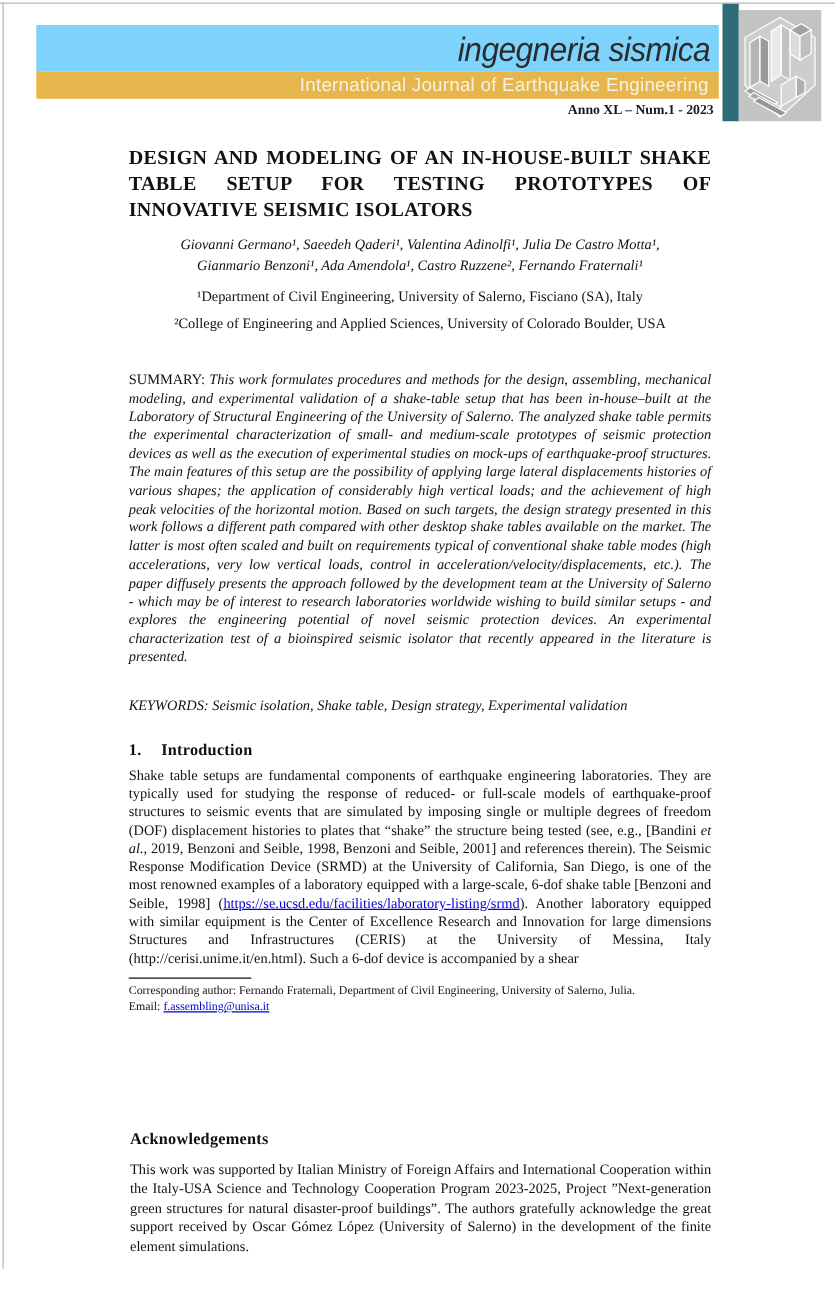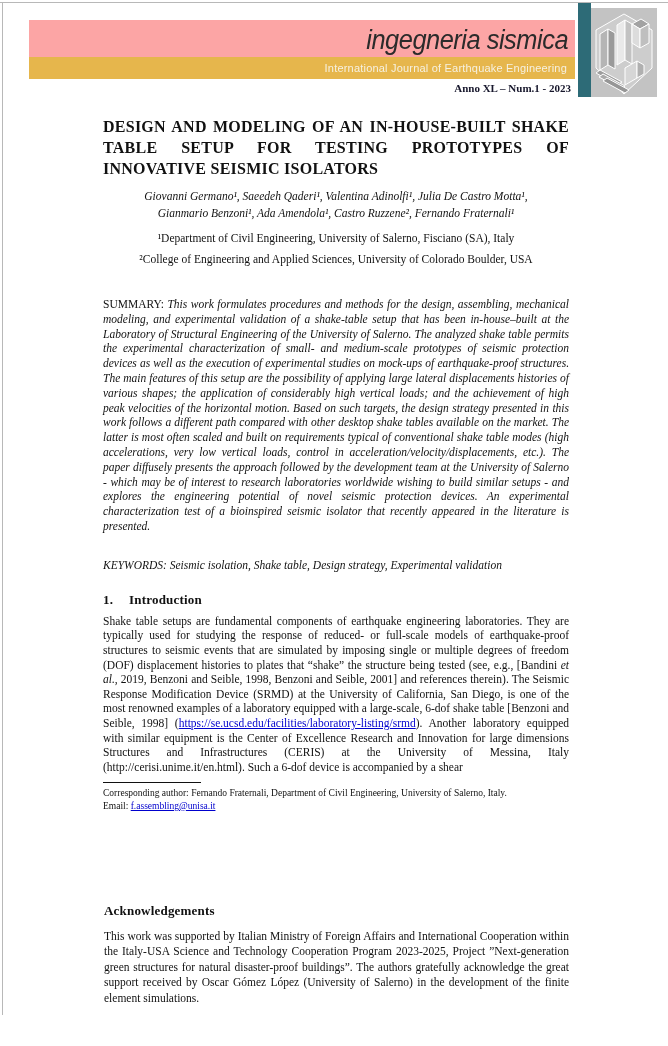--- a/index.html
+++ b/index.html
@@ -2,28 +2,28 @@
 <html><head>
 <meta charset="utf-8">
 <style>
   html,body{margin:0;padding:0;}
   body{width:668px;height:1046px;background:#fff;font-family:"Liberation Serif",serif;color:#111;}
   .page{position:relative;width:668px;height:1046px;background:#fff;overflow:hidden;}
   .edge-top{position:absolute;top:2px;left:0;width:668px;height:1px;background:#b8b8b8;}
   .edge-left{position:absolute;top:2px;left:2px;width:1px;height:1013px;background:#b8b8b8;}
 
   
-  .banner-gray{position:absolute;left:29px;top:20px;width:546px;height:37px;background:#fca5a5;
+  .banner-gray{position:absolute;left:29px;top:20px;width:546px;height:37px;background:#7dd3fc;
     display:flex;align-items:flex-end;justify-content:flex-end;}
   .journal-name{font-family:"Liberation Sans",sans-serif;font-style:italic;font-size:27px;
     color:#2b2b2b;line-height:1;padding:0 7px 3px 0;transform:scaleX(.94);transform-origin:right bottom;
     letter-spacing:-.5px;}
   .banner-gold{position:absolute;left:29px;top:57px;width:546px;height:22px;background:#e6b64c;
     display:flex;align-items:center;justify-content:flex-end;}
-  .banner-gold span{font-family:"Liberation Sans",sans-serif;font-size:11px;color:#f6f1e1;
+  .banner-gold span{font-family:"Liberation Sans",sans-serif;font-size:15px;color:#f6f1e1;
     padding-right:8px;letter-spacing:.2px;}
   .issue{position:absolute;left:25px;top:82px;width:546px;text-align:right;font-size:11px;
     font-weight:bold;color:#17172c;}
   .teal-stripe{position:absolute;left:578px;top:3px;width:13px;height:94px;background:#2d6b77;}
   .logo-box{position:absolute;left:591px;top:8px;width:66px;height:89px;background:#c3c3c3;}
   .logo-box svg{display:block;width:66px;height:89px;}
 
   
   .article{position:absolute;left:103px;top:116px;width:466px;}
   h1.title{font-size:16px;font-weight:bold;line-height:21px;letter-spacing:.25px;margin:0 0 9px 0;
@@ -103,21 +103,21 @@
 
     <h2 class="sec">
       <span class="secnum">1.</span><span>Introduction</span>
     </h2>
 
     <p class="bodytext"><span class="seg-normal">Shake table setups are fundamental components of earthquake engineering laboratories. They are typically used for studying the response of reduced- or full-scale models of earthquake-proof structures to seismic events that are simulated by imposing single or multiple degrees of freedom (DOF) displacement histories to plates that “shake” the structure being tested (see, e.g., [Bandini </span><span class="seg-italic">et al.</span><span class="seg-normal">, 2019, Benzoni and Seible, 1998, Benzoni and Seible, 2001] and references therein). The Seismic Response Modification Device (SRMD) at the University of California, San Diego, is one of the most renowned examples of a laboratory equipped with a large-scale, 6-dof shake table [Benzoni and Seible, 1998] (</span><a class="seg-link" href="#">https://se.ucsd.edu/facilities/laboratory-listing/srmd</a><span class="seg-normal">). Another laboratory equipped with similar equipment is the Center of Excellence Research and Innovation for large dimensions Structures and Infrastructures (CERIS) at the University of Messina, Italy (http://cerisi.unime.it/en.html). Such a 6-dof device is accompanied by a shear</span></p>
   </main>
 
   <footer class="footnote">
     <div class="fn-rule"></div>
-    <div class="fn-line">Corresponding author: Fernando Fraternali, Department of Civil Engineering, University of Salerno, Italy.</div>
+    <div class="fn-line">Corresponding author: Fernando Fraternali, Department of Civil Engineering, University of Salerno, Julia.</div>
     <div class="fn-line"><span class="seg-normal">Email: </span><a class="seg-link" href="#">f.assembling@unisa.it</a></div>
   </footer>
 
   <section class="ack">
     <h2>Acknowledgements</h2>
     <p>This work was supported by Italian Ministry of Foreign Affairs and International Cooperation within the Italy-USA Science and Technology Cooperation Program 2023-2025, Project ”Next-generation green structures for natural disaster-proof buildings”. The authors gratefully acknowledge the great support received by Oscar Gómez López (University of Salerno) in the development of the finite element simulations.</p>
   </section>
 </div>
 
 </body></html>

